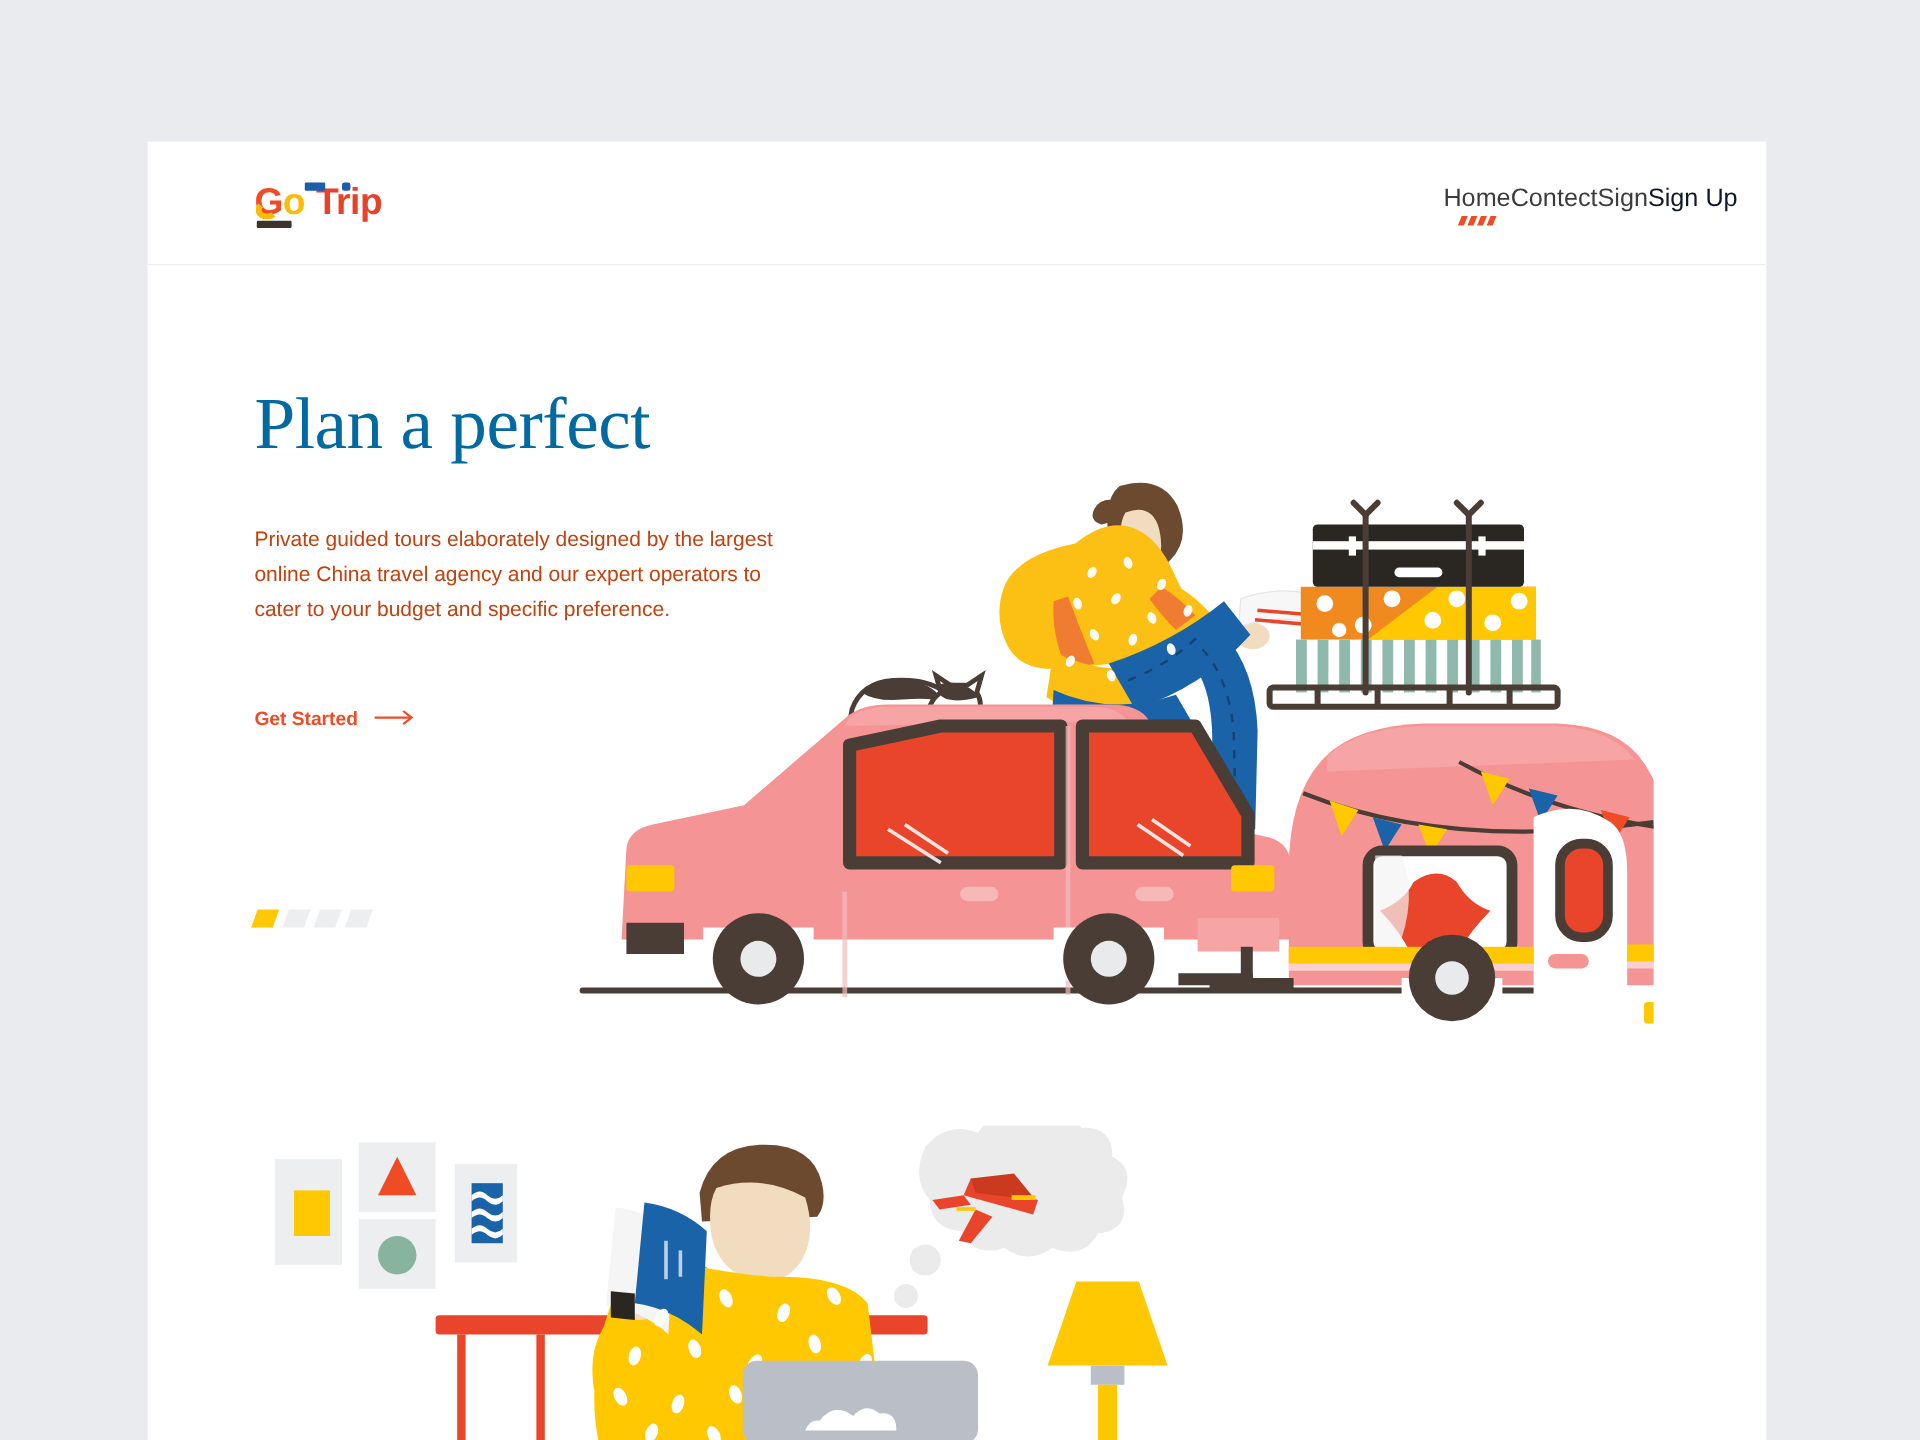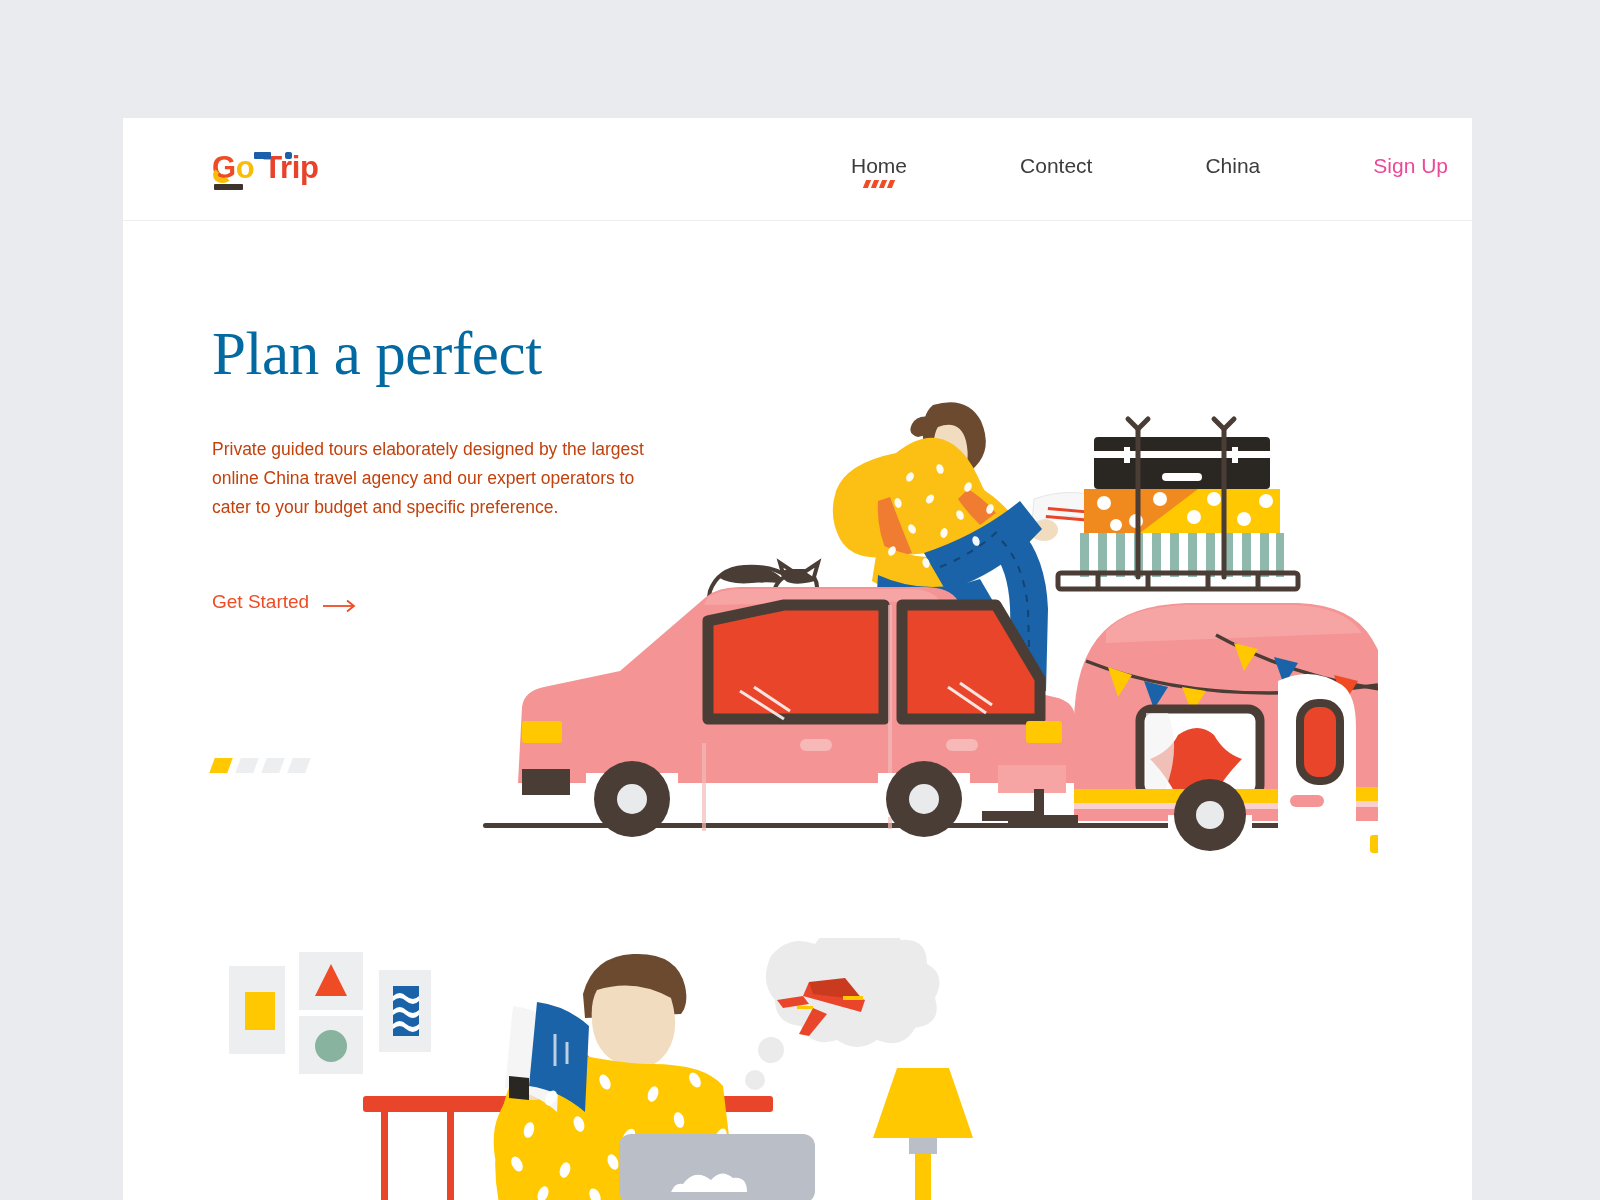--- a/index.html
+++ b/index.html
@@ -93,26 +93,25 @@
     top: 36px;
     display: flex;
     align-items: flex-start;
   }
   .nav-item {
     position: relative;
     font-size: 21px;
     color: #3c3c3c;
     text-decoration: none;
     padding: 0 0;
-    margin-left: 113px;
     cursor: pointer;
     white-space: nowrap;
   }
   .nav-item:first-child { margin-left: 0; }
-  .nav-item.signup { color: #ec4899; }
+  .nav-item.signup { color: #0f172a; }
 
   .nav-active-marks {
     position: absolute;
     left: 50%;
     transform: translateX(-50%);
     top: 26px;
     display: flex;
     gap: 3px;
   }
   .nav-active-marks i {
@@ -140,26 +139,26 @@
   .hero-sub {
     margin-top: 43px;
     font-size: 17.5px;
     line-height: 29px;
     color: #c2410c;
     width: 460px;
   }
 
   .cta {
     display: inline-flex;
-    align-items: flex-end;
+    align-items: flex-start;
     gap: 14px;
     margin-top: 69px;
     color: #ef4b25;
-    font-size: 19px;
-    font-weight: normal;
+    font-size: 16px;
+    font-weight: bold;
     text-decoration: none;
     cursor: pointer;
   }
   .cta .arrow { display: inline-block; line-height: 1; }
   .cta svg { display: block; }
 
   .slider-dots {
     position: absolute;
     left: 89px;
     top: 537px;
@@ -205,21 +204,21 @@
           <i></i>
             <i></i>
             <i></i>
             <i></i>
         </span>
       </a>
       <a class="nav-item" href="#">
         <span>Contect</span>
       </a>
       <a class="nav-item" href="#">
-        <span>China</span>
+        <span>Sign</span>
       </a>
       <a class="nav-item signup" href="#">
         <span>Sign Up</span>
       </a>
     </nav>
   </header>
 
   <section class="hero">
 
     <div class="hero-copy">

